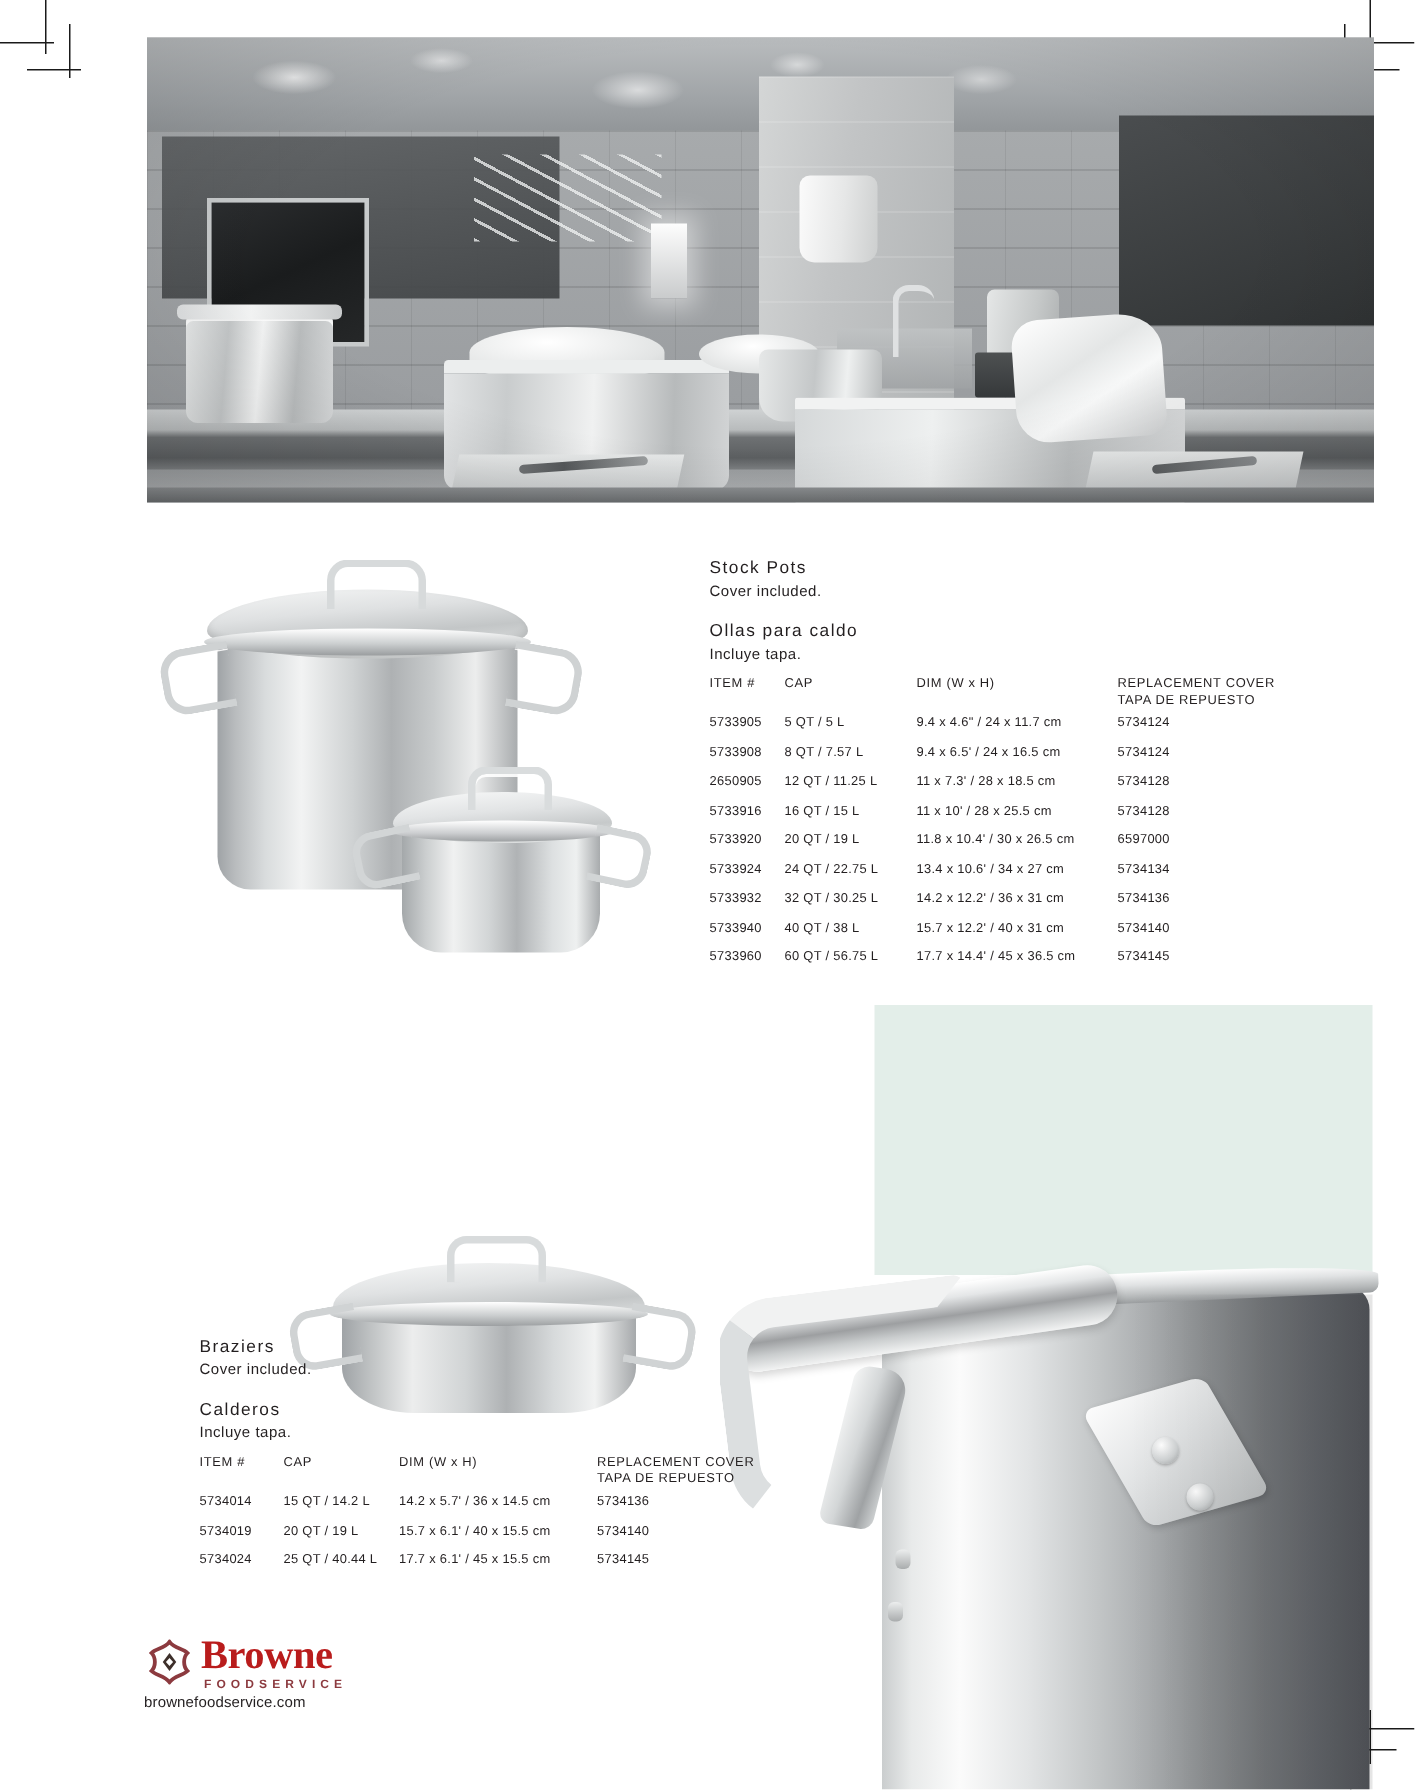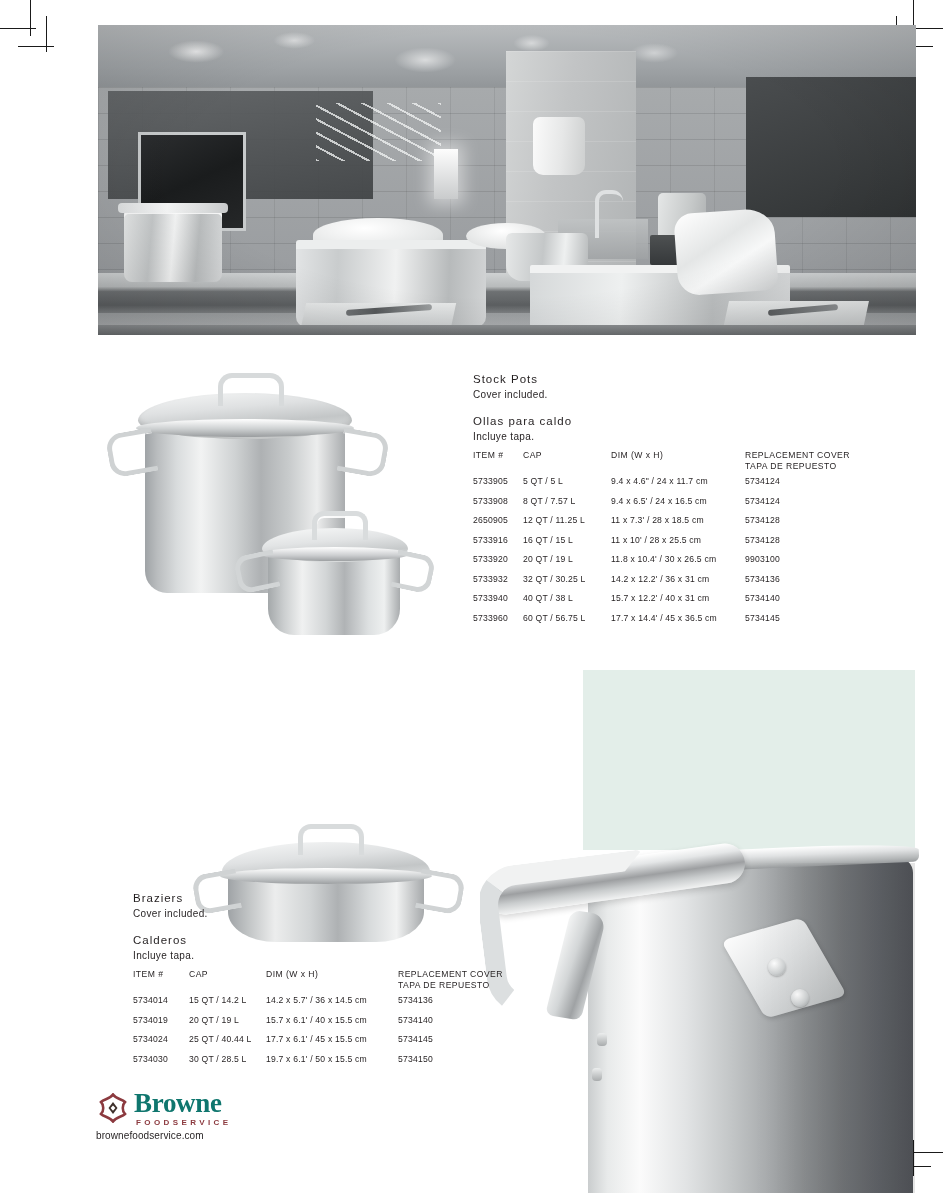--- a/index.html
+++ b/index.html
@@ -514,21 +514,21 @@
     position: absolute;
     left: 2px; top: 3px;
     width: 30px; height: 30px;
   }
   .logo-word {
     position: absolute;
     left: 38px; top: 0px;
     font-family: "Liberation Serif", serif;
     font-size: 27px;
     font-weight: 700;
-    color: #0f766e;
+    color: #b91c1c;
     letter-spacing: -.3px;
     line-height: 1;
   }
   .logo-tag {
     position: absolute;
     left: 40px; top: 28px;
     font-size: 8px;
     font-weight: 700;
     letter-spacing: 3.4px;
     color: #8c3a3f;
@@ -644,21 +644,27 @@
       <div class="spec-row">
         <span class="c-item">5733916</span>
         <span class="c-cap">16 QT / 15 L</span>
         <span class="c-dim">11 x 10' / 28 x 25.5 cm</span>
         <span class="c-rep">5734128</span>
       </div>
       <div class="spec-row">
         <span class="c-item">5733920</span>
         <span class="c-cap">20 QT / 19 L</span>
         <span class="c-dim">11.8 x 10.4' / 30 x 26.5 cm</span>
-        <span class="c-rep">9903100</span>
+        <span class="c-rep">6597000</span>
+      </div>
+      <div class="spec-row">
+        <span class="c-item">5733924</span>
+        <span class="c-cap">24 QT / 22.75 L</span>
+        <span class="c-dim">13.4 x 10.6' / 34 x 27 cm</span>
+        <span class="c-rep">5734134</span>
       </div>
       <div class="spec-row">
         <span class="c-item">5733932</span>
         <span class="c-cap">32 QT / 30.25 L</span>
         <span class="c-dim">14.2 x 12.2' / 36 x 31 cm</span>
         <span class="c-rep">5734136</span>
       </div>
       <div class="spec-row">
         <span class="c-item">5733940</span>
         <span class="c-cap">40 QT / 38 L</span>
@@ -729,26 +735,20 @@
         <span class="c-cap">20 QT / 19 L</span>
         <span class="c-dim">15.7 x 6.1' / 40 x 15.5 cm</span>
         <span class="c-rep">5734140</span>
       </div>
       <div class="spec-row">
         <span class="c-item">5734024</span>
         <span class="c-cap">25 QT / 40.44 L</span>
         <span class="c-dim">17.7 x 6.1' / 45 x 15.5 cm</span>
         <span class="c-rep">5734145</span>
       </div>
-      <div class="spec-row">
-        <span class="c-item">5734030</span>
-        <span class="c-cap">30 QT / 28.5 L</span>
-        <span class="c-dim">19.7 x 6.1' / 50 x 15.5 cm</span>
-        <span class="c-rep">5734150</span>
-      </div>
     </div>
 </div>
 
 <div class="logo-wrap">
   <div class="logo-mark">
     <svg viewBox="0 0 40 40" width="30" height="30" aria-hidden="true">
       <path d="M20 2 C24 8 32 8 36 12 C32 16 32 24 36 28 C32 32 24 32 20 38
                C16 32 8 32 4 28 C8 24 8 16 4 12 C8 8 16 8 20 2 Z" fill="none" stroke="#8c3a3f" stroke-width="3.4"></path>
       <path d="M20 12 L26 20 L20 28 L14 20 Z" fill="#3d2f2a"></path>
       <path d="M20 16.5 L23.2 20 L20 23.5 L16.8 20 Z" fill="#ffffff"></path>

